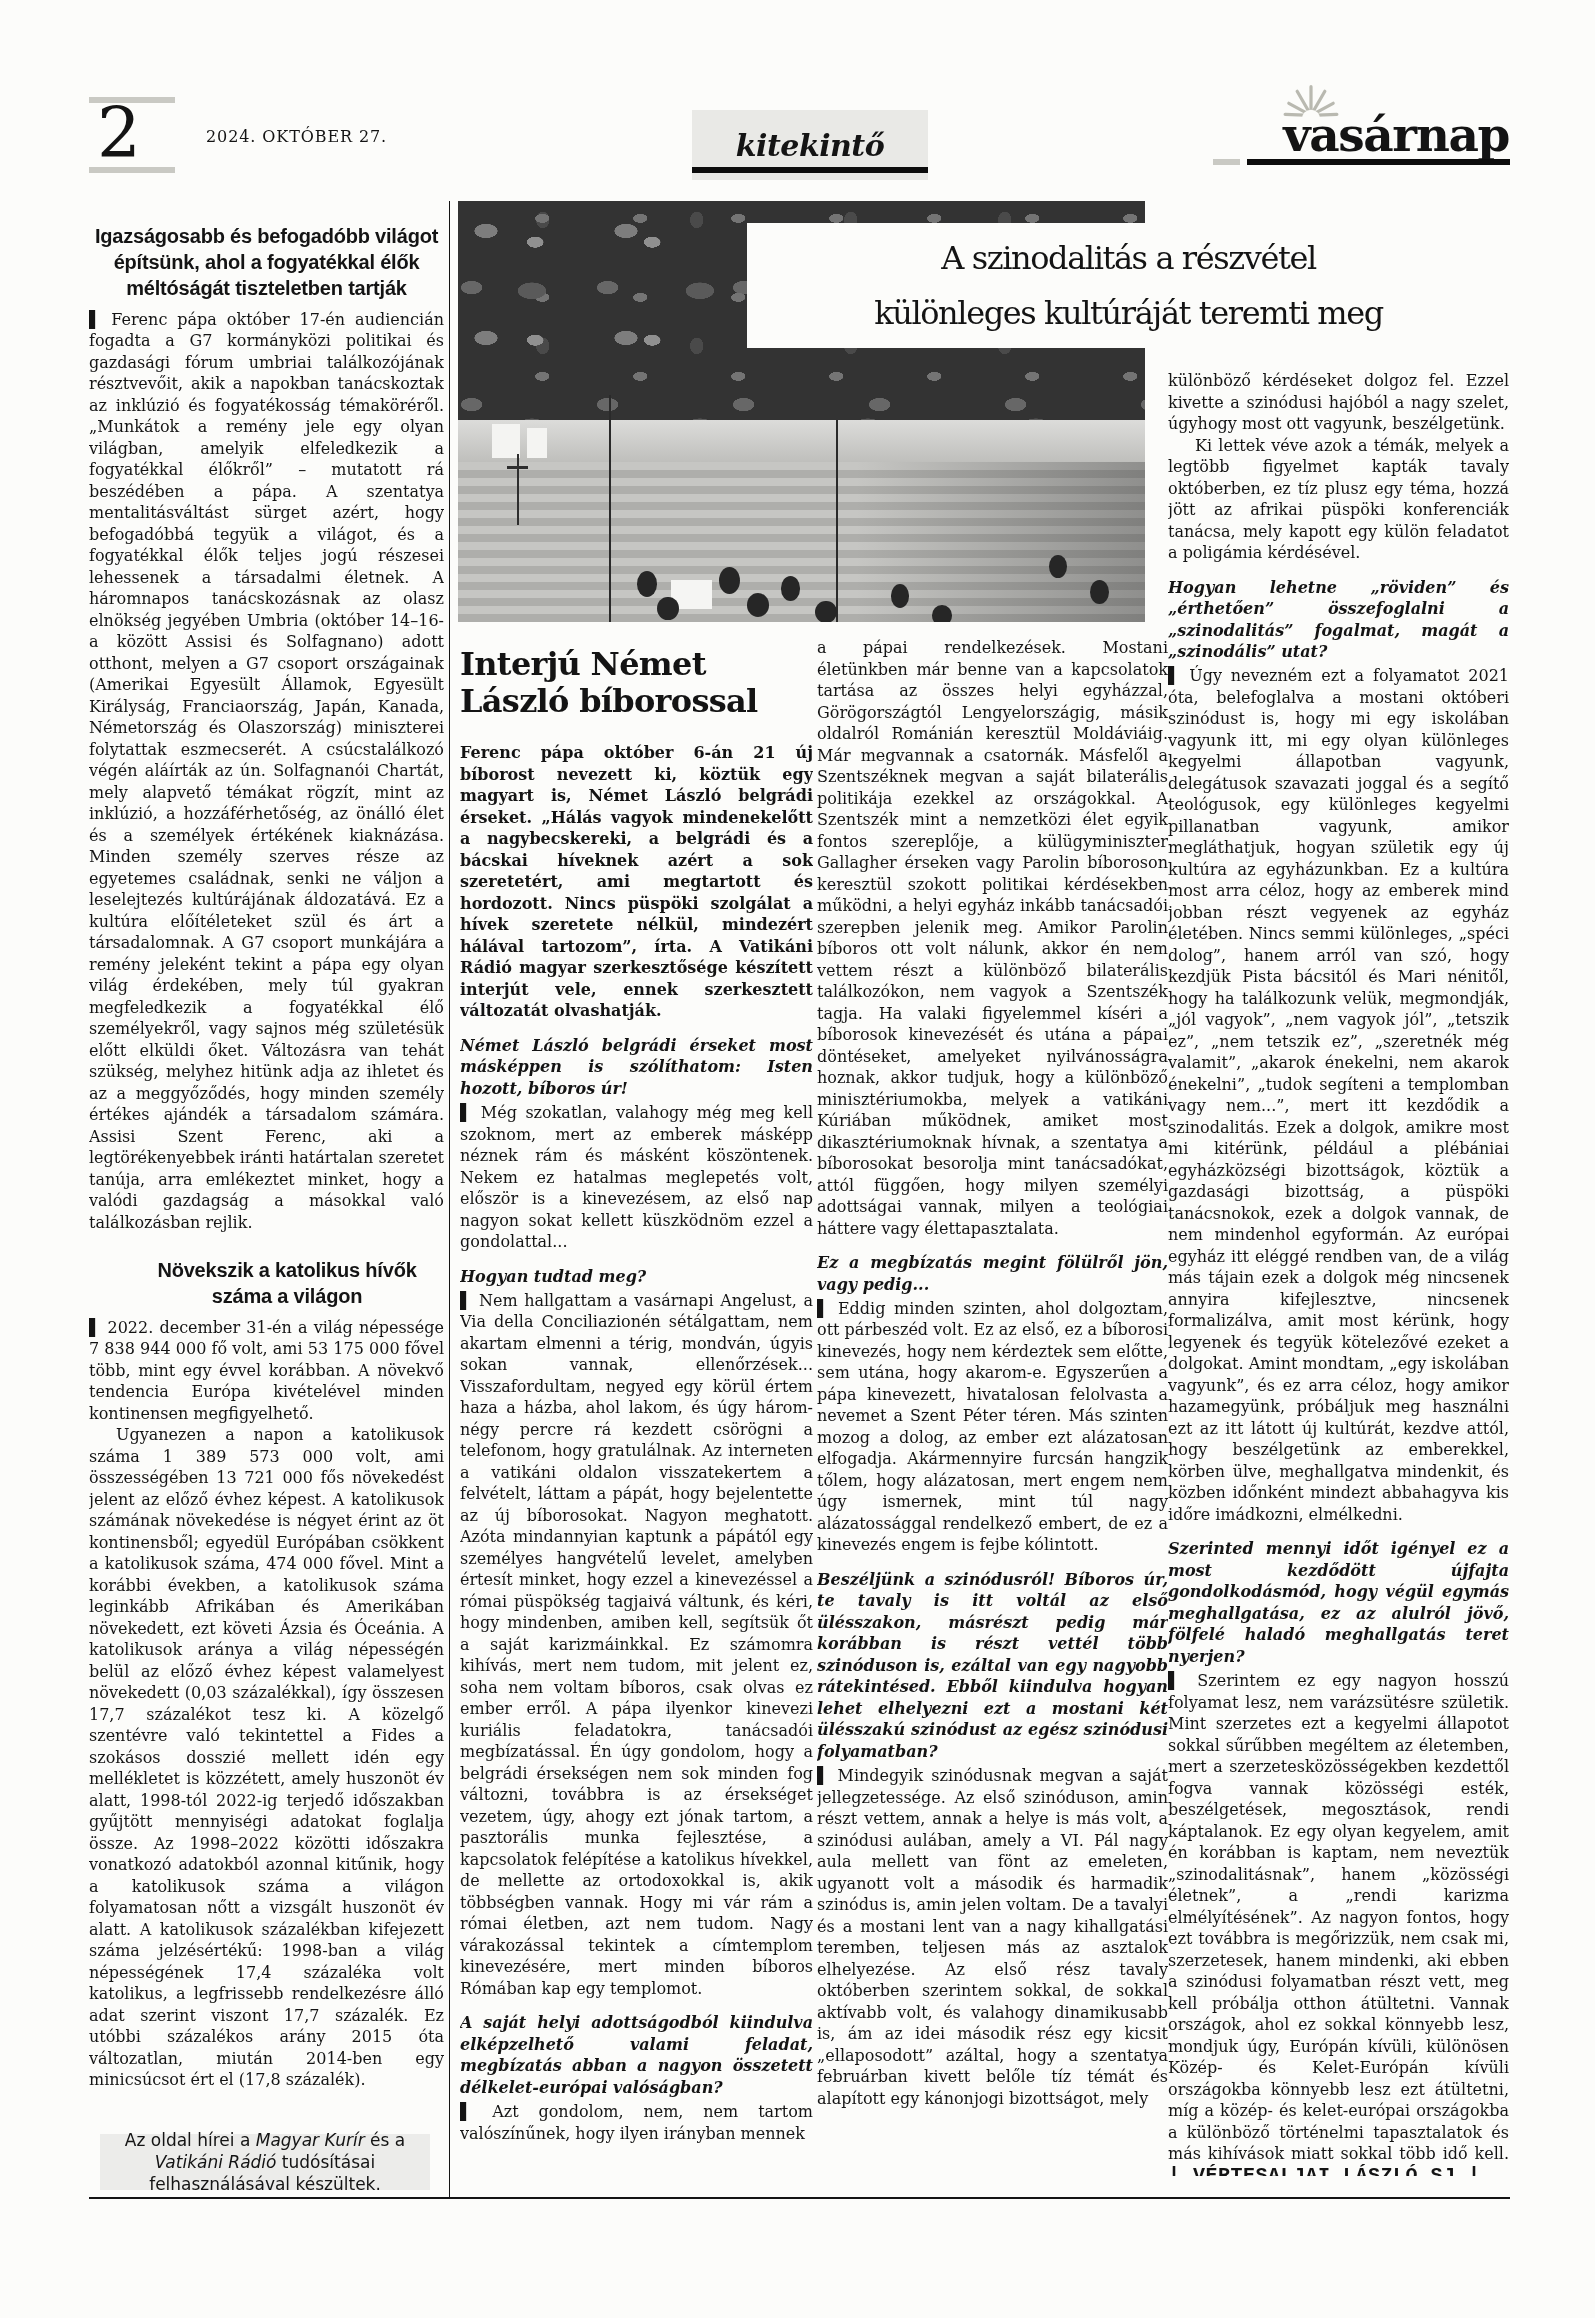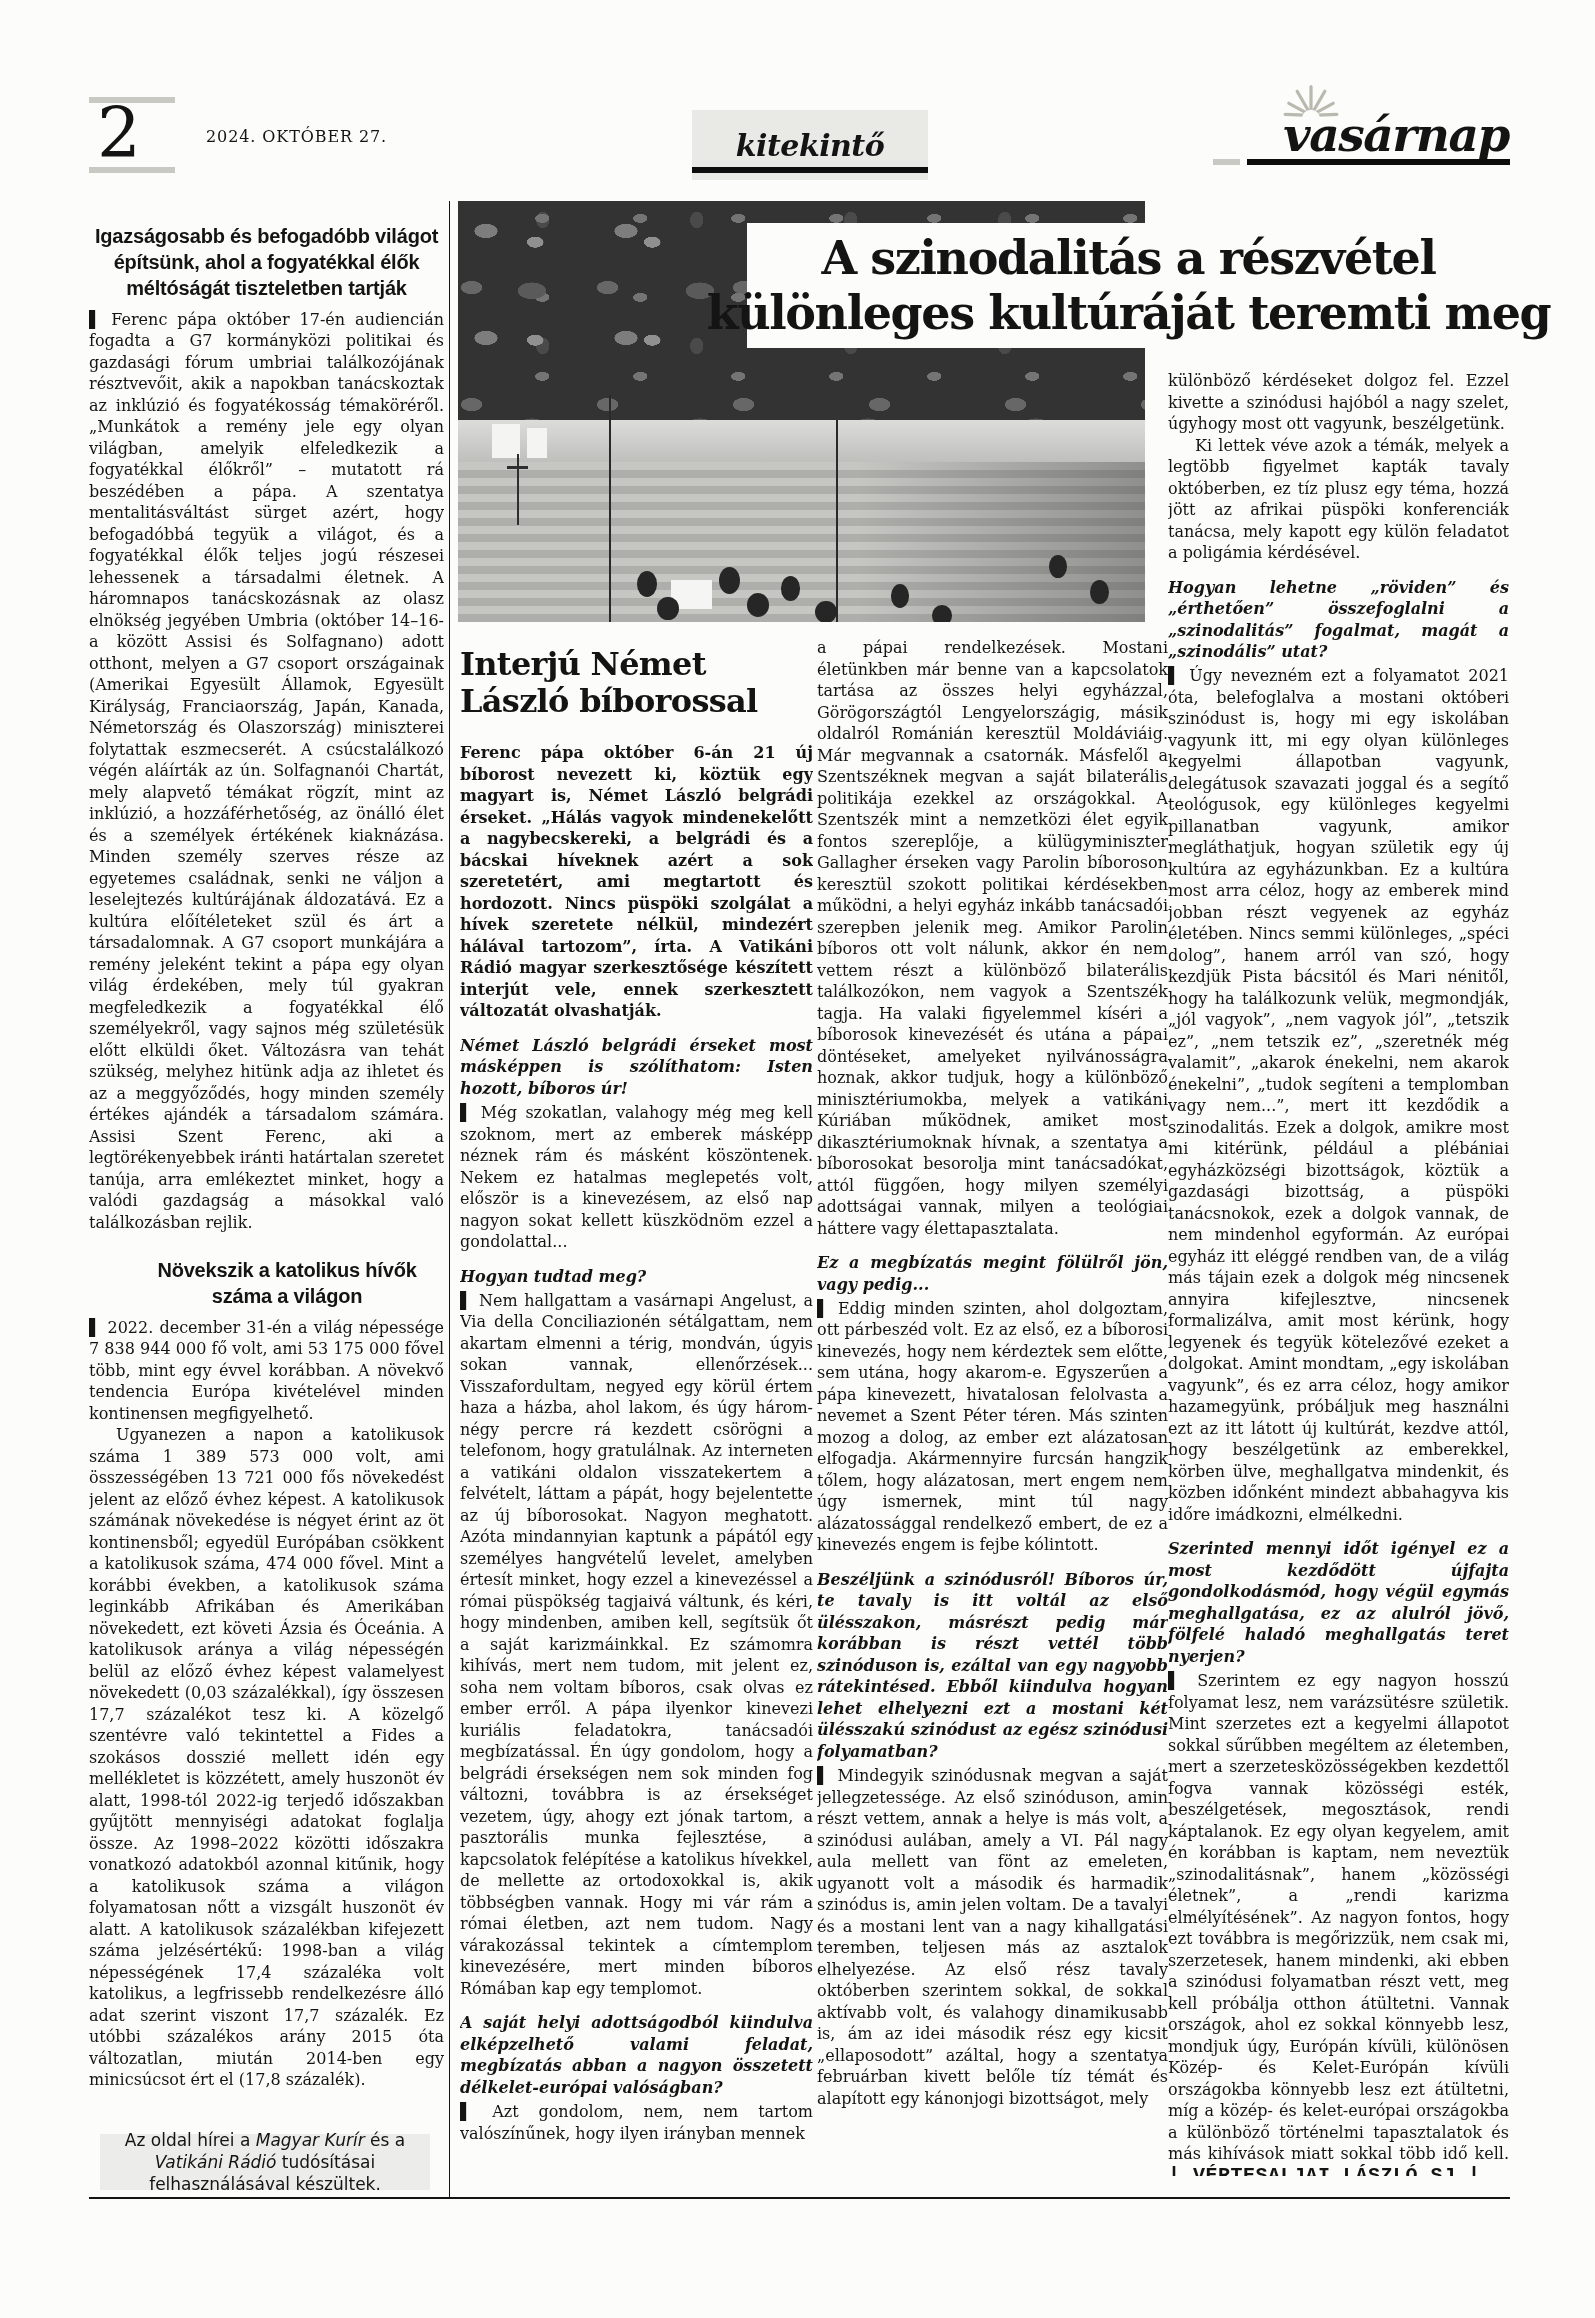--- a/index.html
+++ b/index.html
@@ -7,21 +7,21 @@
         font-family:"DejaVu Serif",serif;overflow:hidden;}
   
   .bar-gray{position:absolute;background:#c9c9c3;}
   .page-num{position:absolute;left:97px;top:99px;font-size:69px;line-height:1;font-weight:400;}
   .date{position:absolute;left:206px;top:127px;font-size:16px;letter-spacing:0.9px;font-weight:500;}
   .section-box{position:absolute;left:692px;top:110px;width:236px;height:70px;background:#e9e9e6;
                display:flex;align-items:center;justify-content:center;}
   .section-title{font-size:30px;font-weight:bold;font-style:italic;letter-spacing:-0.5px;}
   .rule-black{position:absolute;background:#0d0d0d;}
   .masthead{position:absolute;left:1243px;top:111px;width:266px;text-align:right;
-            font-size:47px;line-height:1;font-style:italic;font-weight:bold;letter-spacing:-1.4px;}
+            font-size:47px;line-height:1;font-weight:bold;letter-spacing:-1.4px;}
   .sun{position:absolute;left:1283px;top:83px;}
   
   .photo{position:absolute;left:458px;top:201px;width:687px;height:421px;background:#8f8f8f;overflow:hidden;}
   .tapestry{position:absolute;left:0;top:0;width:100%;height:52%;background-color:#333;
     background-image:
       radial-gradient(ellipse 19.6px 12px at 20% 28%, #7d7d7d 58%, transparent 60%),
       radial-gradient(ellipse 14px 9.3px at 66% 42%, #909090 58%, transparent 60%),
       radial-gradient(ellipse 24px 14px at 44% 66%, #5a5a5a 58%, transparent 60%),
       radial-gradient(ellipse 12px 7.5px at 86% 22%, #747474 58%, transparent 60%),
       radial-gradient(ellipse 18px 11.2px at 10% 74%, #676767 58%, transparent 60%),
@@ -33,21 +33,21 @@
          background:repeating-linear-gradient(180deg,#c6c6c3 0 8.4px,#aeaeab 8.4px 16px);}
   .steps-shade{position:absolute;left:58%;top:62%;width:42%;height:38%;
          background:linear-gradient(90deg,transparent,rgba(40,40,40,.35));}
   .crucifix-v{position:absolute;background:#2e2e2e;}
   .mic{position:absolute;width:1.9px;background:#2a2a2a;}
   .figure{position:absolute;border-radius:50%;background:#262626;}
   .table{position:absolute;background:#f5f5f3;}
   
   .headline-box{position:absolute;left:747px;top:223px;width:763px;height:125px;background:#fcfcfa;
                 display:flex;flex-direction:column;align-items:center;justify-content:center;}
-  .headline{font-size:46px;line-height:55px;font-weight:bold;letter-spacing:-1.4px;white-space:nowrap;}
+  .headline{font-size:32px;line-height:55px;font-weight:normal;letter-spacing:-1.4px;white-space:nowrap;}
   
   .vrule{position:absolute;left:449px;top:201px;width:1.4px;height:1997px;background:#141414;}
   .bottom-rule{position:absolute;left:89px;top:2197px;width:1421px;height:1.9px;background:#141414;}
   
   .col{position:absolute;text-align:justify;font-size:16px;line-height:21.5px;overflow:hidden;}
   .col p{margin:0;}
   .brief-title{font-family:Liberation Sans, sans-serif;font-weight:bold;
                font-size:20px;line-height:26px;text-align:center;letter-spacing:-0.2px;margin:0 0 7.5px 0;}
   .mt{margin-top:24px;margin-left:41px;}
   .indent{text-indent:27px;}

